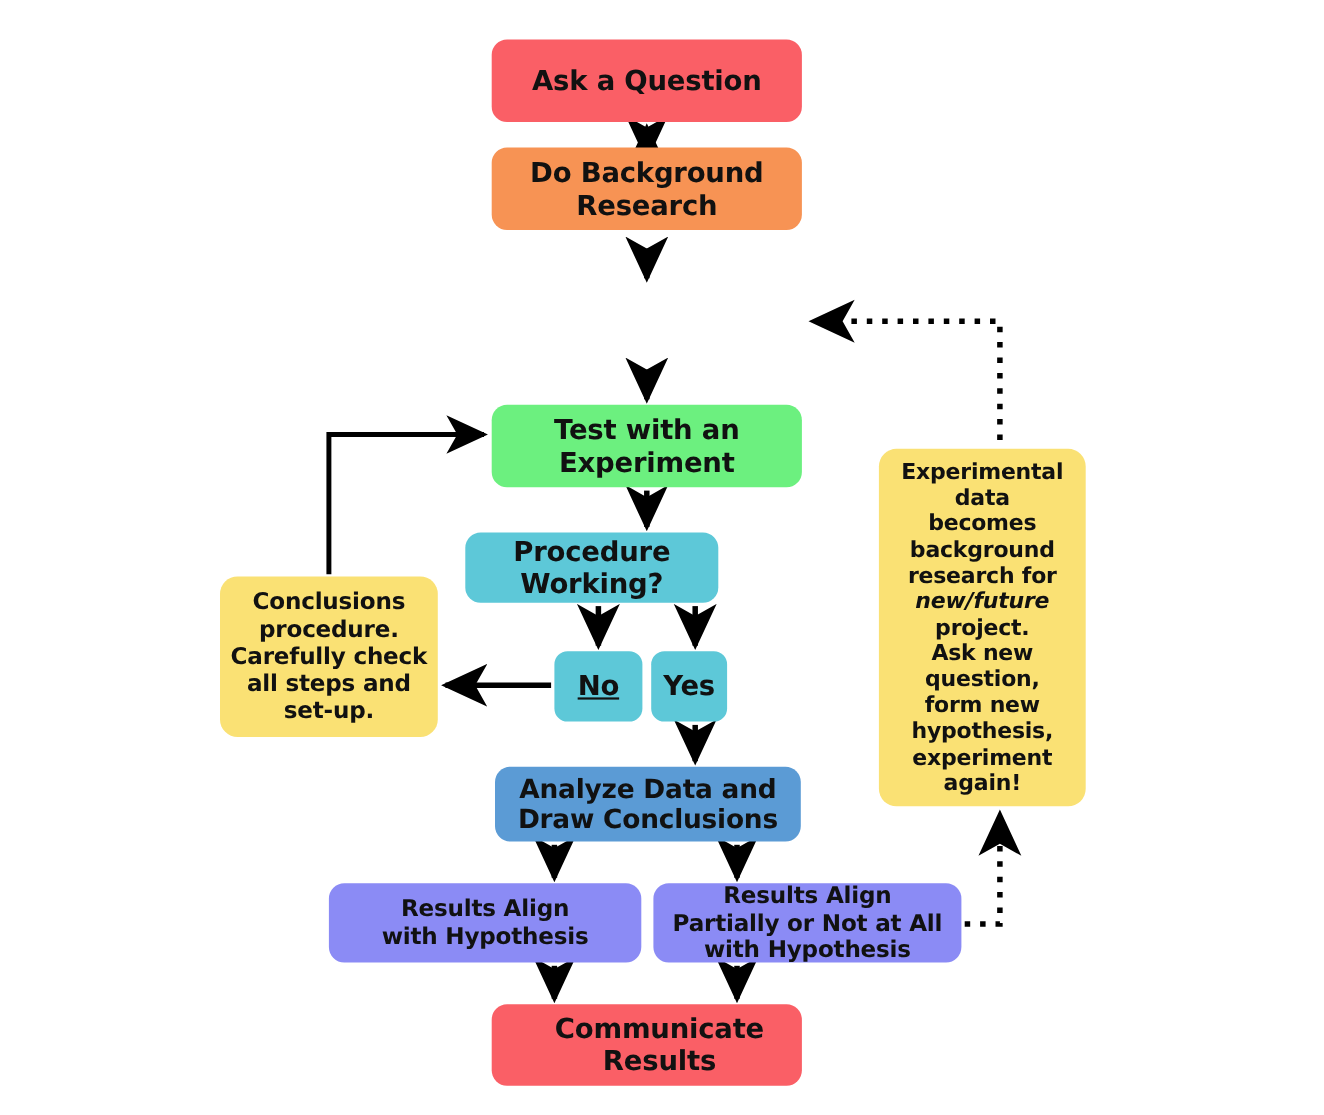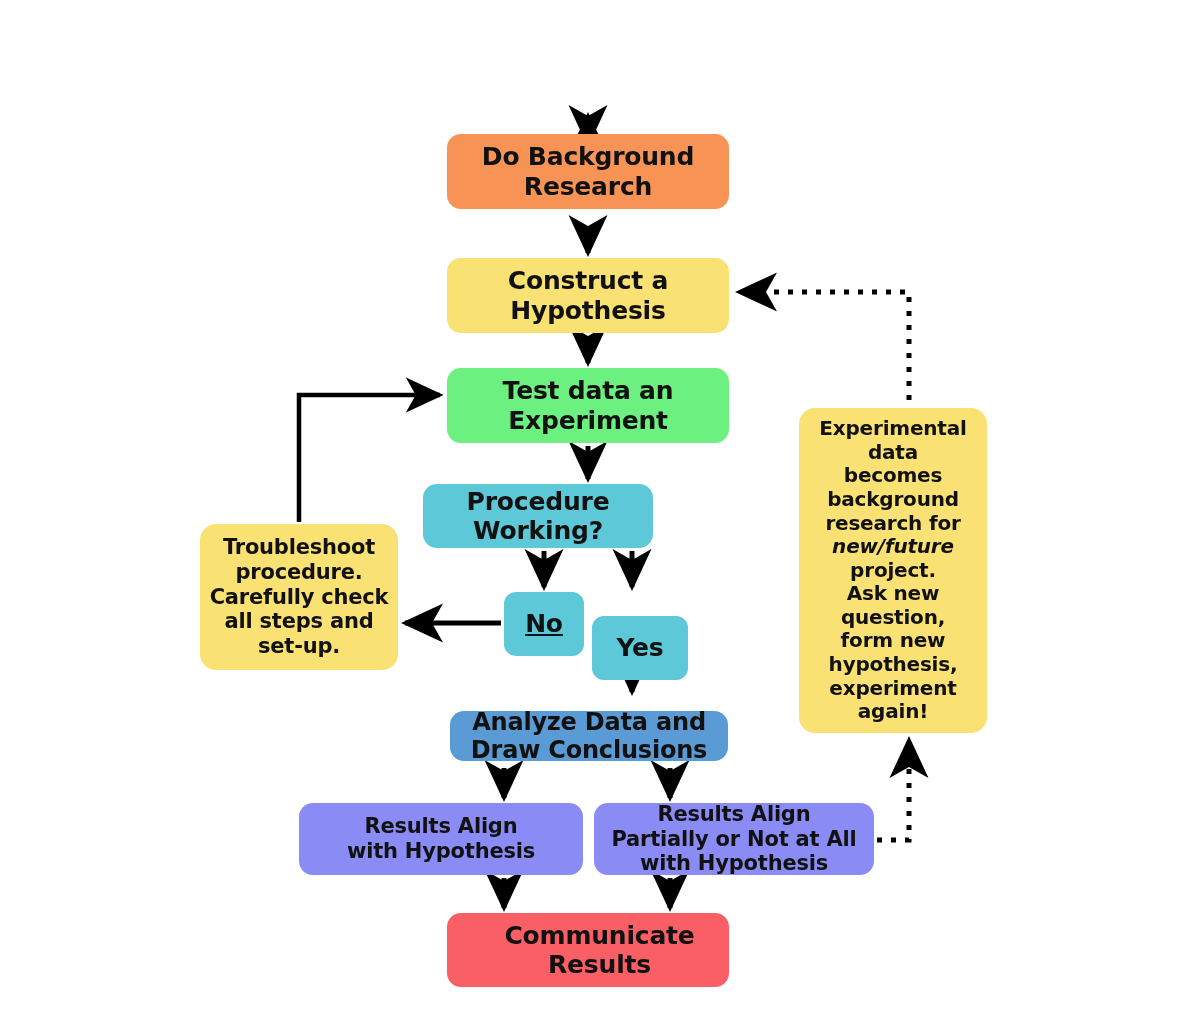--- a/index.html
+++ b/index.html
@@ -92,43 +92,42 @@
 
     <line x1="504" y1="878" x2="504" y2="908" stroke="#000" stroke-width="5" marker-end="url(#arrowEnd)"></line>
 
     <line x1="670" y1="878" x2="670" y2="908" stroke="#000" stroke-width="5" marker-end="url(#arrowEnd)"></line>
 
     <polyline points="877,840 909,840 909,742" fill="none" stroke="#000" stroke-width="5" stroke-dasharray="5 9" stroke-linecap="butt" marker-end="url(#arrowEndDot)"></polyline>
 
     <polyline points="909,400 909,292 741,292" fill="none" stroke="#000" stroke-width="5" stroke-dasharray="5 9" stroke-linecap="butt" marker-end="url(#arrowEndDot)"></polyline>
   </svg>
 
+  <div class="node big" id="n-ask" style="left: 447px; top: 36px; width: 282px; height: 75px; background: rgb(250, 95, 102);">Ask a Question</div>
 
   <div class="node big" id="n-bg" style="left: 447px; top: 134px; width: 282px; height: 75px; background: rgb(247, 147, 84);">Do Background
 Research</div>
 
-  <div class="node big" id="n-hyp" style="left: 447px; top: 258px; width: 282px; height: 75px; background: rgb(250, 225, 116);">Construct a
-Hypothesis</div>
 
-  <div class="node big" id="n-test" style="left: 447px; top: 368px; width: 282px; height: 75px; background: rgb(108, 240, 127);">Test data an
+  <div class="node big" id="n-test" style="left: 447px; top: 368px; width: 282px; height: 75px; background: rgb(108, 240, 127);">Test with an
 Experiment</div>
 
   <div class="node big" id="n-proc" style="left: 423px; top: 484px; width: 230px; height: 64px; background: rgb(93, 200, 216);">Procedure Working?</div>
 
   <div class="node yes-no" id="n-no" style="left: 504px; top: 592px; width: 80px; height: 64px; background: rgb(93, 200, 216); text-decoration: underline;">No</div>
 
-  <div class="node yes-no" id="n-yes" style="left: 592px; top: 616px; width: 96px; height: 64px; background: rgb(93, 200, 216);">Yes</div>
+  <div class="node yes-no" id="n-yes" style="left: 592px; top: 592px; width: 69px; height: 64px; background: rgb(93, 200, 216);">Yes</div>
 
-  <div class="node small note" id="n-trouble" style="left: 200px; top: 524px; width: 198px; height: 146px; background: rgb(250, 225, 116);">Troubleshoot
+  <div class="node small note" id="n-trouble" style="left: 200px; top: 524px; width: 198px; height: 146px; background: rgb(250, 225, 116);">Conclusions
 procedure.
 Carefully check
 all steps and
 set-up.</div>
 
-  <div class="node mid" id="n-analyze" style="left: 450px; top: 697px; width: 278px; height: 50px; background: rgb(91, 155, 213); margin-top: 14px;">Analyze Data and
+  <div class="node mid" id="n-analyze" style="left: 450px; top: 697px; width: 278px; height: 68px; background: rgb(91, 155, 213);">Analyze Data and
 Draw Conclusions</div>
 
   <div class="node small" id="n-align" style="left: 299px; top: 803px; width: 284px; height: 72px; background: rgb(139, 139, 245);">Results Align
 with Hypothesis</div>
 
   <div class="node small" id="n-partial" style="left: 594px; top: 803px; width: 280px; height: 72px; background: rgb(139, 139, 245);">Results Align
 Partially or Not at All
 with Hypothesis</div>
 
   <div class="node big" id="n-comm" style="left: 447px; top: 913px; width: 282px; height: 74px; background: rgb(250, 95, 102); padding-left: 31px;">Communicate

